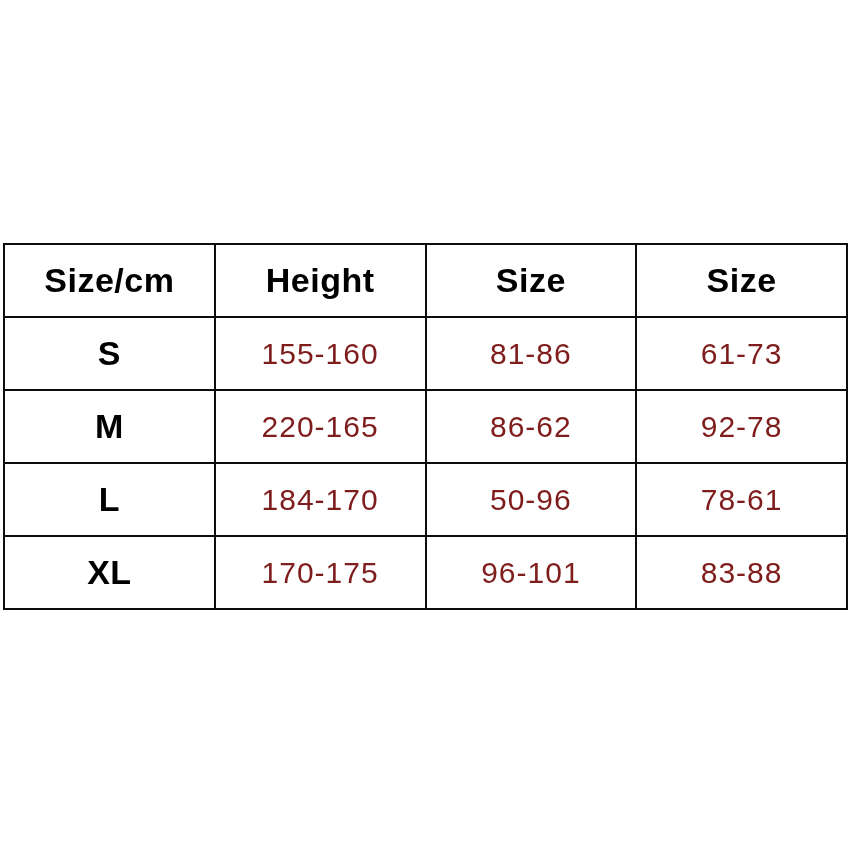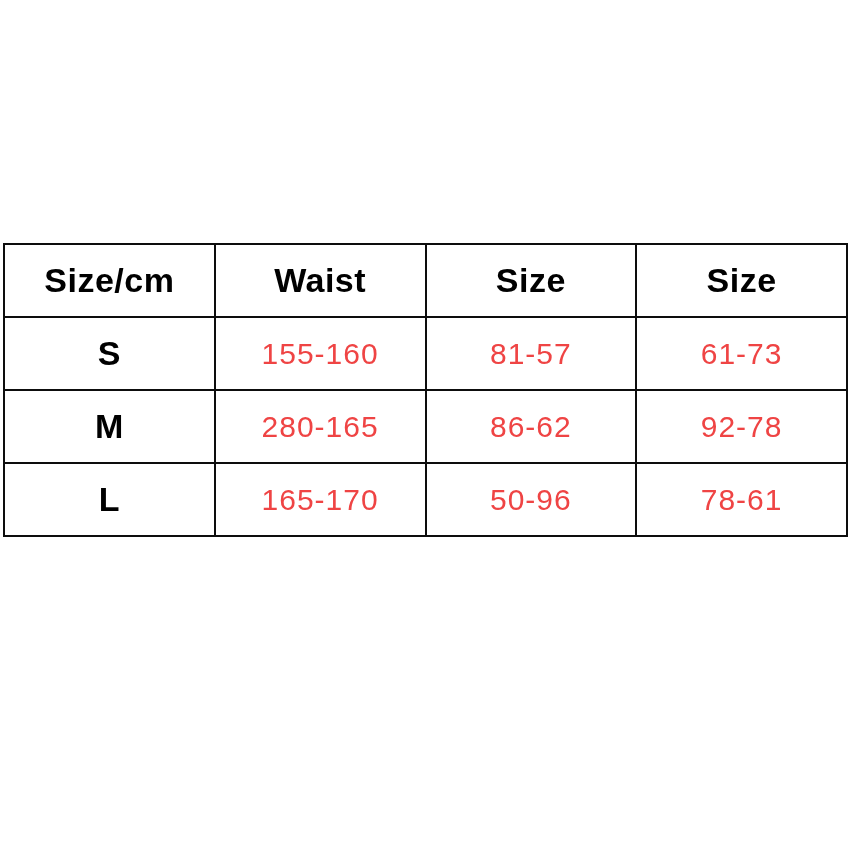--- a/index.html
+++ b/index.html
@@ -42,51 +42,57 @@
   }
   table.size-chart td.size-label {
     font-size: 34px;
     font-weight: 700;
     color: #000000;
     letter-spacing: 0.5px;
   }
   table.size-chart td.value {
     font-size: 30px;
     font-weight: 400;
-    color: #ef4444;
+    color: #7f1d1d;
     letter-spacing: 1px;
   }
 </style>
 </head>
 <body>
 
 <div class="stage">
   <table class="size-chart">
     <thead>
       <tr>
         <th>Size/cm</th>
-        <th>Waist</th>
+        <th>Height</th>
         <th>Size</th>
         <th>Size</th>
       </tr>
     </thead>
     <tbody>
       <tr>
         <td class="size-label">S</td>
         <td class="value">155-160</td>
-        <td class="value">81-57</td>
+        <td class="value">81-86</td>
         <td class="value">61-73</td>
       </tr>
       <tr>
         <td class="size-label">M</td>
-        <td class="value">280-165</td>
+        <td class="value">220-165</td>
         <td class="value">86-62</td>
         <td class="value">92-78</td>
       </tr>
       <tr>
         <td class="size-label">L</td>
-        <td class="value">165-170</td>
+        <td class="value">184-170</td>
         <td class="value">50-96</td>
         <td class="value">78-61</td>
+      </tr>
+      <tr>
+        <td class="size-label">XL</td>
+        <td class="value">170-175</td>
+        <td class="value">96-101</td>
+        <td class="value">83-88</td>
       </tr>
     </tbody>
   </table>
 </div>
 
 </body></html>

